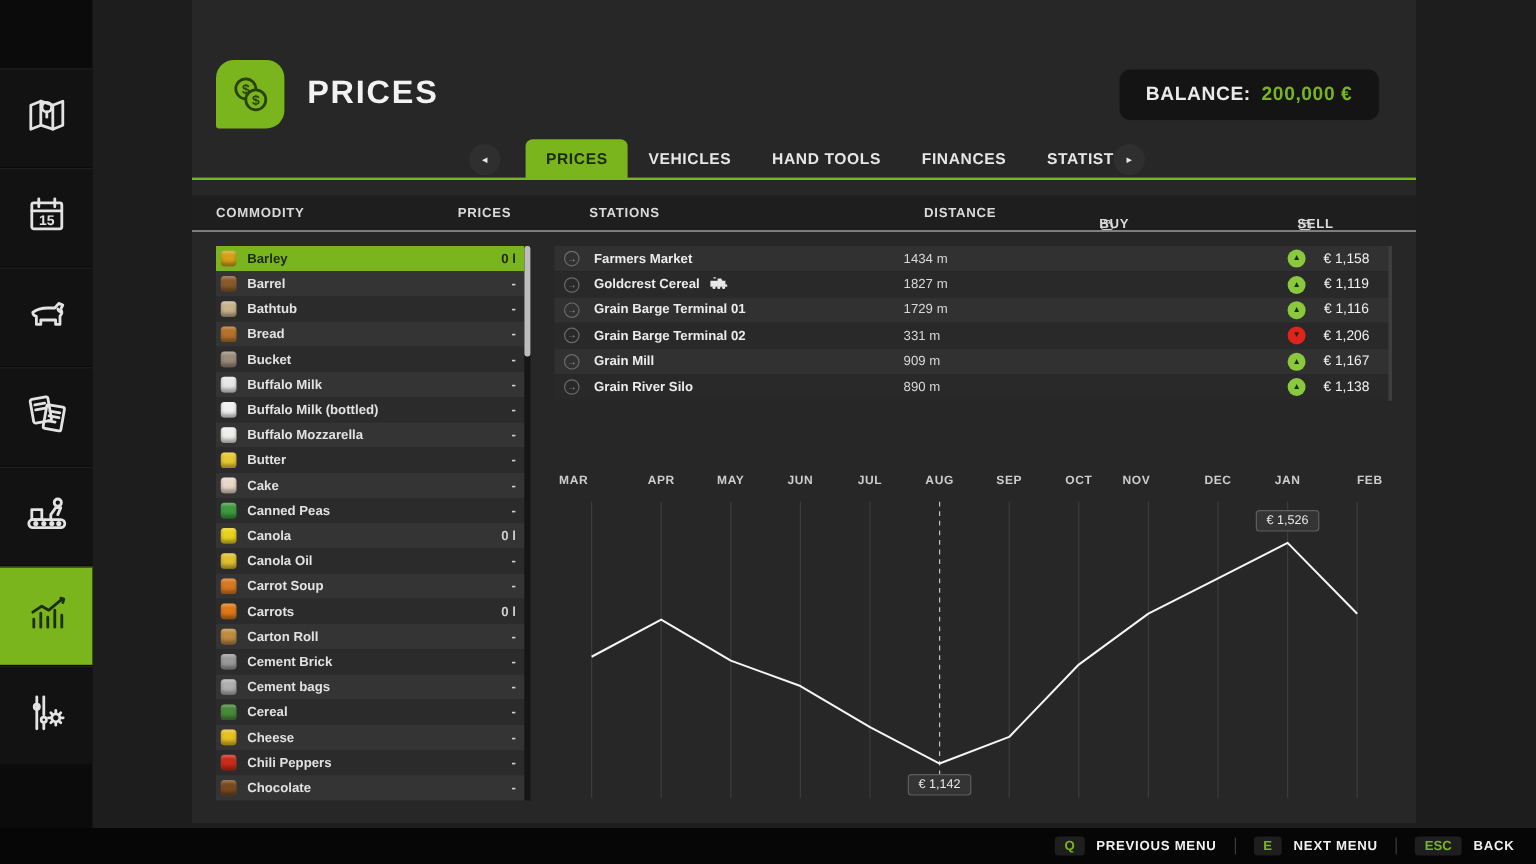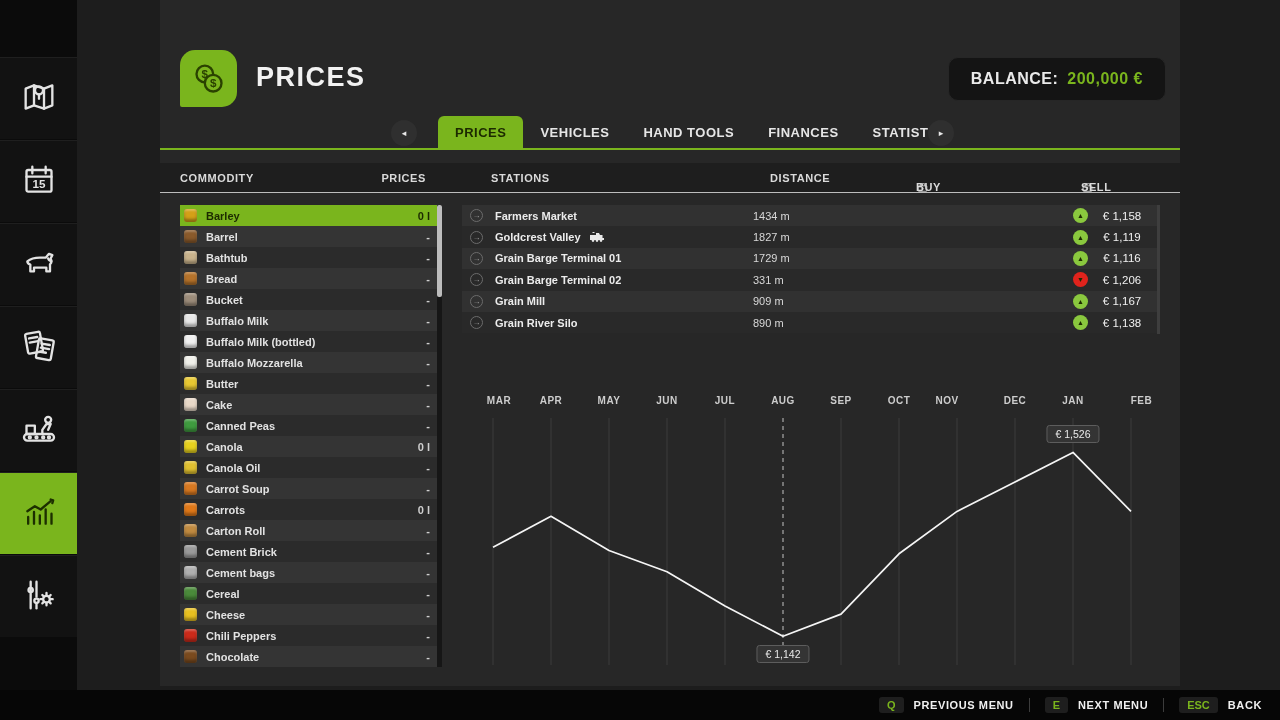--- a/index.html
+++ b/index.html
@@ -18,21 +18,21 @@
 
   
   .panel { position:absolute; left:160px; top:0; width:1020px; height:686px; background:#272727; }
 
   .logo { position:absolute; left:20px; top:50px; width:57px; height:57px; background:#7ab51d;
     border-radius:15px 15px 15px 2px; display:flex; align-items:center; justify-content:center; }
   .logo svg { width:40px; height:40px; }
   .page-title { position:absolute; left:96px; top:62px; font-size:27px; font-weight:600;
     color:#f2f2f2; letter-spacing:1.5px; }
 
-  .balance { position:absolute; right:14px; top:57px; height:44px; background:#141414;
+  .balance { position:absolute; right:30px; top:57px; height:44px; background:#141414;
     border:1px solid #262626; border-radius:10px; display:flex; align-items:center;
     padding:0 22px; font-size:16px; font-weight:bold; }
   .balance .lbl { color:#eaeaea; letter-spacing:.5px; }
   .balance .val { color:#7ab51d; margin-left:9px; letter-spacing:.5px; }
 
   
   .tabbar { position:absolute; left:0; top:116px; width:1020px; height:34px; }
   .tab-underline { position:absolute; left:0; top:148px; width:1020px; height:2px; background:#7ab51d; }
   .tab-arrow { position:absolute; top:4px; width:26px; height:26px; border-radius:50%;
     background:#2f2f2f; color:#e8e8e8; font-size:9px; display:flex; align-items:center;
@@ -356,21 +356,21 @@
           </span>
           <span class="s-dist">1434 m</span>
           <span class="s-badge" style="background: rgb(138, 200, 62);">
             <i style="font-style:normal">▲</i>
           </span>
           <span class="s-price">€ 1,158</span>
         </div>
         <div class="s-row">
           <span class="s-goto">→</span>
           <span class="s-name">
-            <span>Goldcrest Valley</span>
+            <span>Goldcrest Cereal</span>
             <span class="s-train">
               <svg viewBox="0 0 16 11">
                 <path d="M1 4h6V2h3l1 2h2.5v3H15v2H1zM3.5 1h2v1h-2z"></path>
               <circle cx="4" cy="9.6" r="1.3"></circle>
                 <circle cx="8" cy="9.6" r="1.3"></circle>
                 <circle cx="12" cy="9.6" r="1.3"></circle>
               </svg>
             </span>
           </span>
           <span class="s-dist">1827 m</span>
@@ -425,21 +425,21 @@
           <span class="s-badge" style="background: rgb(138, 200, 62);">
             <i style="font-style:normal">▲</i>
           </span>
           <span class="s-price">€ 1,138</span>
         </div>
       </div>
     <div class="s-scroll"></div>
 
     <div class="chart">
       <div class="months" id="months">
-          <span class="month-lbl" style="left: 37px; text-align: center;">MAR</span>
+          <span class="month-lbl" style="left: 16px; text-align: center;">MAR</span>
           <span class="month-lbl" style="left: 89px;">APR</span>
           <span class="month-lbl" style="left: 147px;">MAY</span>
           <span class="month-lbl" style="left: 205px;">JUN</span>
           <span class="month-lbl" style="left: 263px;">JUL</span>
           <span class="month-lbl" style="left: 321px;">AUG</span>
           <span class="month-lbl" style="left: 379px;">SEP</span>
           <span class="month-lbl" style="left: 437px;">OCT</span>
           <span class="month-lbl" style="left: 485px;">NOV</span>
           <span class="month-lbl" style="left: 553px;">DEC</span>
           <span class="month-lbl" style="left: 611px;">JAN</span>

